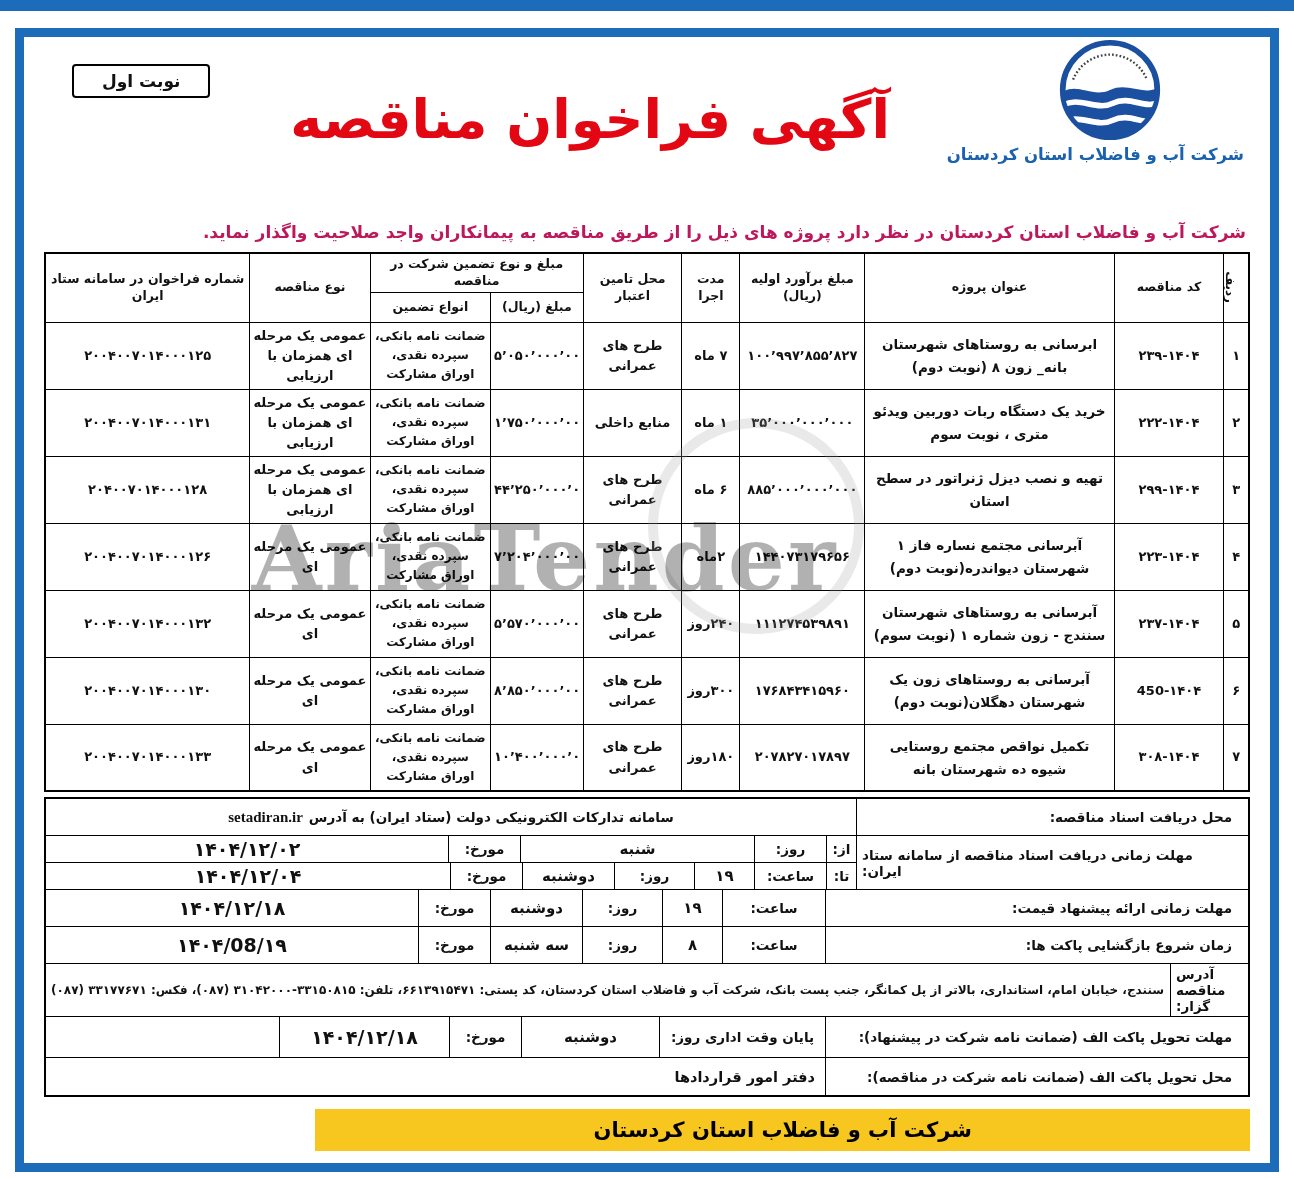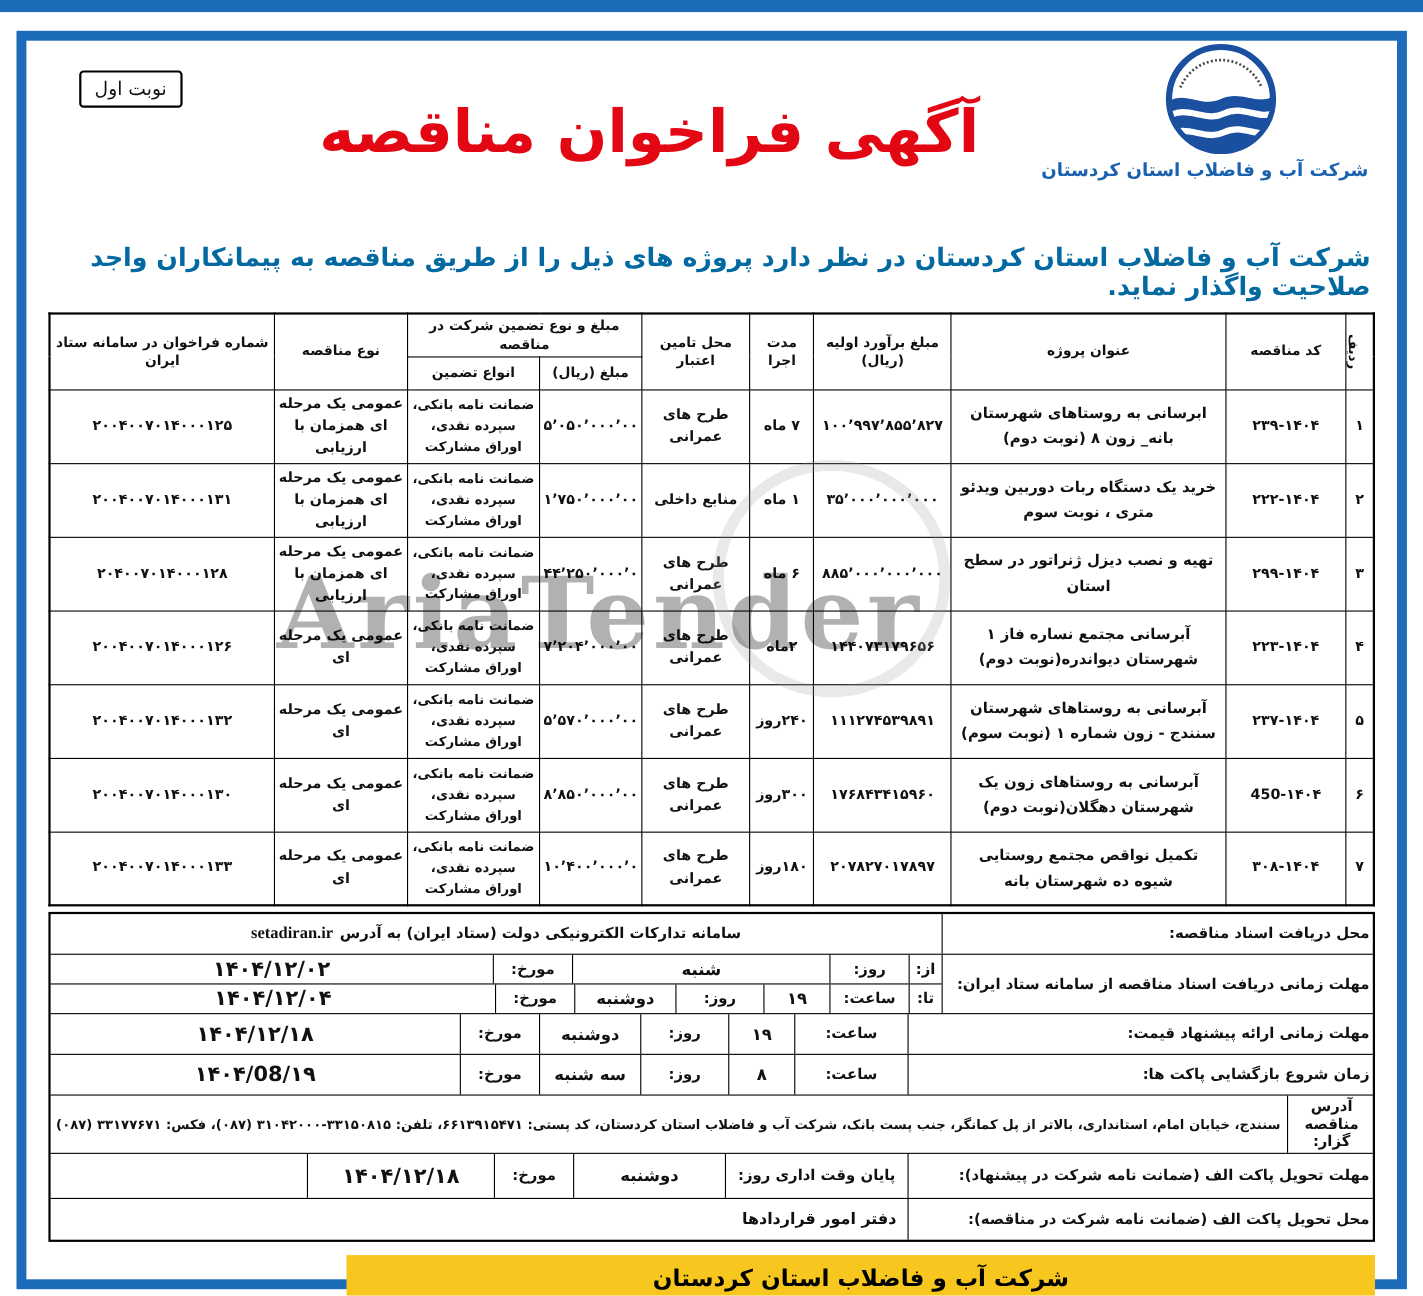--- a/index.html
+++ b/index.html
@@ -3,45 +3,45 @@
 <meta charset="utf-8">
 <style>
   *{box-sizing:border-box;margin:0;padding:0}
   html,body{background:#fff}
   body{width:1294px;height:1178px;font-family:"DejaVu Sans",sans-serif;color:#111}
   .page{position:relative;width:1294px;height:1178px;background:#fff;direction:rtl;overflow:hidden}
   .topstrip{position:absolute;top:0;left:0;width:100%;height:11px;background:var(--frame-blue,#1d6cba)}
   .frame{position:absolute;top:28px;left:15px;right:15px;bottom:6px;border:9px solid var(--frame-blue,#1d6cba);background:#fff;padding:13px 20px 0}
   
   .header{position:relative;height:172px}
-  .nobat{position:absolute;left:28px;top:14px;border:2.5px solid #000;border-radius:4px;padding:5px 12px;font-size:17px;font-weight:normal;background:#fff}
+  .nobat{position:absolute;left:28px;top:14px;border:2.5px solid #000;border-radius:4px;padding:5px 28px;font-size:17px;font-weight:bold;background:#fff}
   .main-title{position:absolute;top:38px;right:360px;left:40px;text-align:right;font-size:54px;font-weight:bold;color:var(--title-red,#e30613);letter-spacing:1px;white-space:nowrap}
   .brand{position:absolute;right:6px;top:-12px;width:268px;text-align:center}
   .brand svg{display:block;margin:0 auto}
   .brand-name{margin-top:3px;color:var(--company-blue,#1b62ae);font-size:16.5px;font-weight:bold;white-space:nowrap}
-  .intro{font-size:23px;font-weight:bold;text-align:right;padding:0 4px 10px;color:#0369a1}
+  .intro{font-size:17px;font-weight:bold;text-align:right;padding:0 4px 10px;color:#be185d}
   
   .mtable{width:100%;border-collapse:collapse;border:2px solid #000;table-layout:fixed;background:#fff}
   .mtable th,.mtable td{border:1px solid #000;text-align:center;vertical-align:middle;padding:2px 3px;font-weight:bold;overflow:hidden}
   .mtable thead th{font-size:12.5px;line-height:1.35}
   .mtable thead tr:first-child{height:27px}
   .mtable thead tr:last-child{height:30px}
   .mtable tbody tr{height:67px}
   .mtable td{font-size:13px;line-height:1.55}
   .mtable td.ptitle{font-size:13.5px;line-height:1.7;padding:8px 6px}
   .mtable td.num{direction:ltr}
   .mtable td.gtypes{font-size:12px;line-height:1.6}
   .vert{display:inline-block;transform:rotate(90deg);font-size:12px;white-space:nowrap}
   
   .itable{border:2px solid #000;margin-top:5px;background:#fff}
   .irow{display:flex;border-bottom:1px solid #000;min-height:37px;align-items:stretch}
   .irow:last-child{border-bottom:none}
   .cell{display:flex;align-items:center;justify-content:center;border-left:1px solid #000;font-weight:bold;font-size:13.5px;padding:2px 5px;text-align:center}
   .irow > .cell:last-child,.subrow > .cell:last-child{border-left:none}
-  .cell.lab{justify-content:flex-start;text-align:center;padding-right:3px}
+  .cell.lab{justify-content:flex-start;text-align:left;padding-right:16px}
   .stack{flex:1;display:flex;flex-direction:column}
   .subrow{display:flex;flex:1}
   .subrow + .subrow{border-top:1px solid #000}
   .w-lab{width:392px}
   .w-az{width:30px}
   .w-sml{width:72px}
   .w-sml2{width:103px}
   .w-val{width:60px}
   .w-rz{width:80px}
   .w-day{width:92px}

